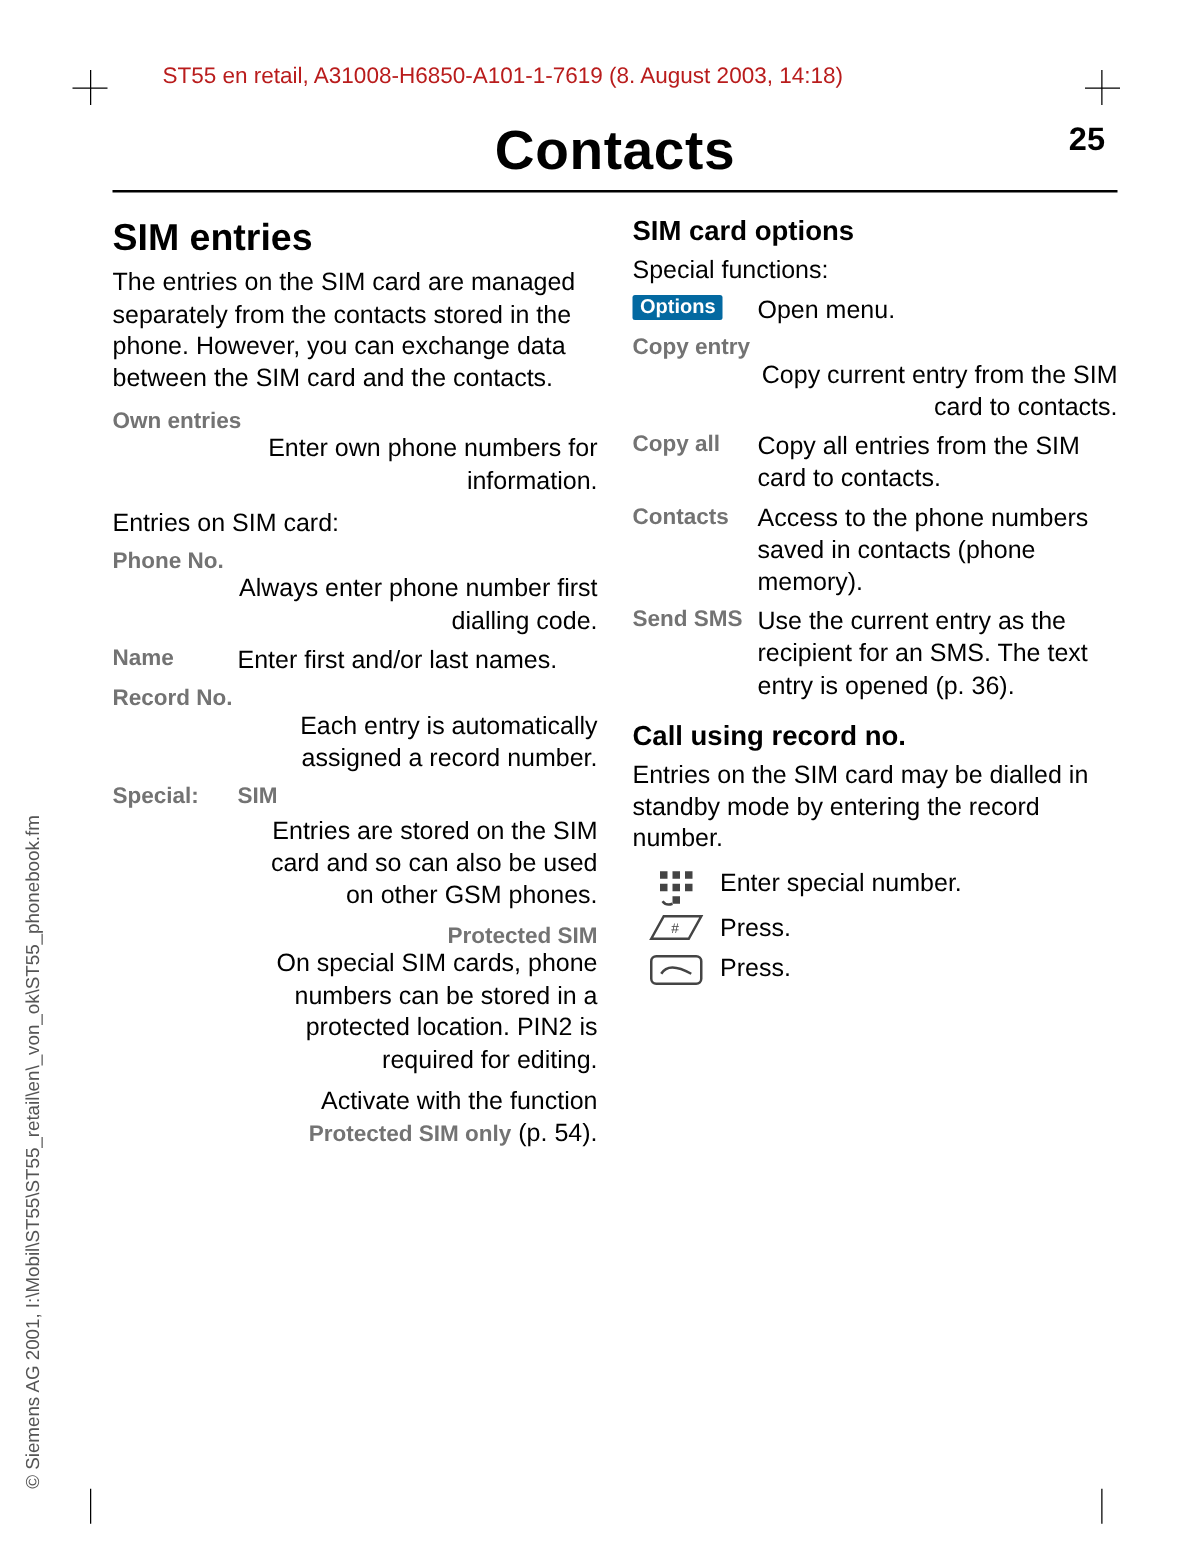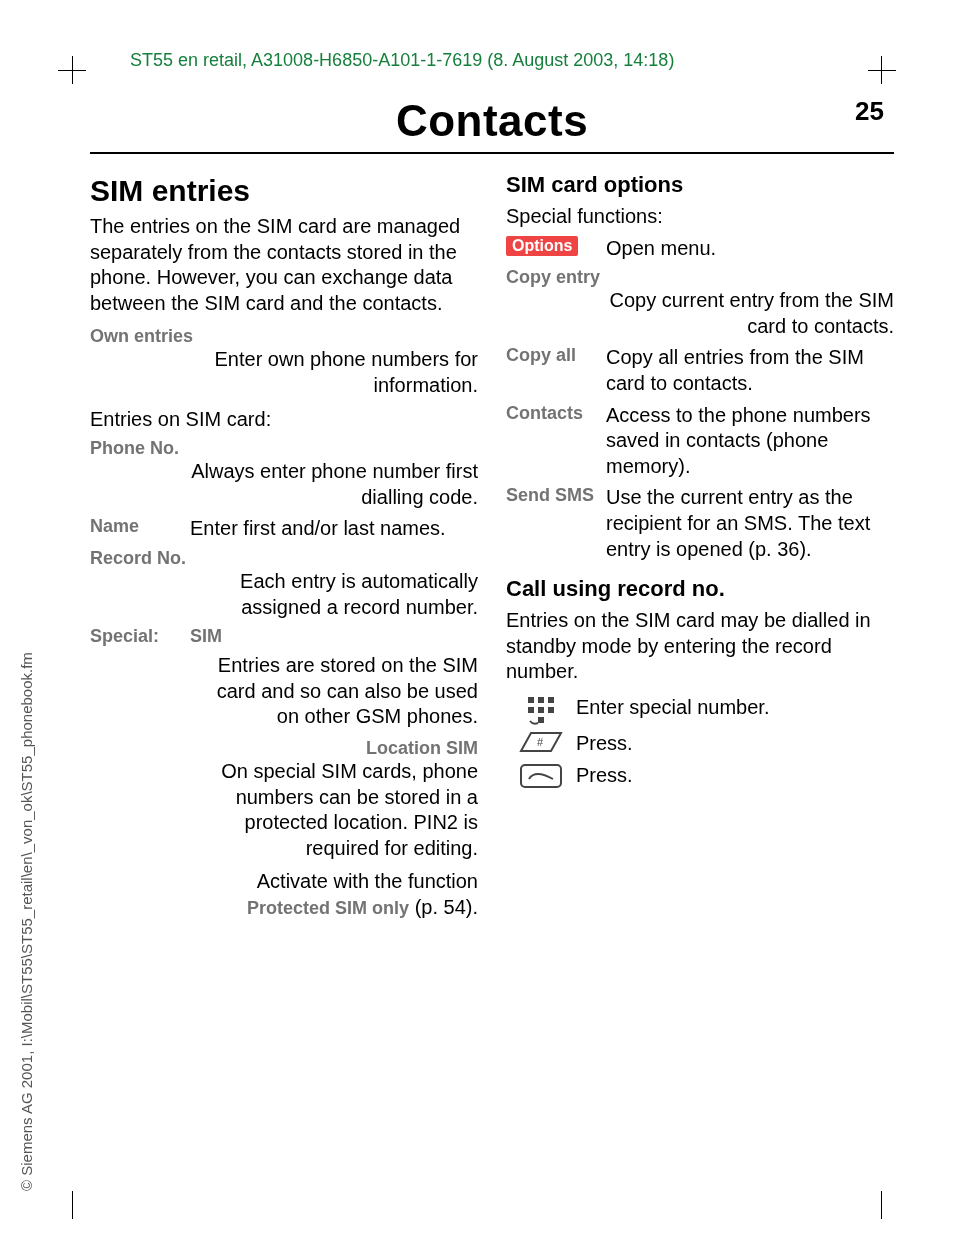--- a/index.html
+++ b/index.html
@@ -5,36 +5,36 @@
   html,body{margin:0;padding:0;background:#fff;color:#000;font-family:Arial,Helvetica,sans-serif;}
   .page{width:954px;height:1246px;position:relative;box-sizing:border-box;padding:40px 60px 40px 90px;}
   .crop-tl,.crop-tr{position:absolute;top:70px;width:28px;height:1px;background:#000;}
   .crop-tl{left:58px;} .crop-tr{right:58px;}
   .crop-tl::after,.crop-tr::after{content:"";position:absolute;width:1px;height:28px;background:#000;top:-14px;}
   .crop-tl::after{left:14px;} .crop-tr::after{right:14px;}
   .crop-bl,.crop-br{position:absolute;bottom:40px;width:28px;height:1px;background:transparent;}
   .crop-bl{left:58px;} .crop-br{right:58px;}
   .crop-bl::after,.crop-br::after{content:"";position:absolute;width:1px;height:28px;background:#000;top:-14px;}
   .crop-bl::after{left:14px;} .crop-br::after{right:14px;}
-  .header-line{font-size:18px;color:#15803d;margin:10px 0 25px 40px;}
+  .header-line{font-size:18px;color:#b91c1c;margin:10px 0 25px 40px;}
   .title-row{display:flex;align-items:baseline;justify-content:center;position:relative;margin-bottom:6px;}
   .title{font-size:44px;font-weight:bold;letter-spacing:0.5px;}
   .page-num{position:absolute;right:10px;font-size:26px;font-weight:bold;}
   .title-rule{border:0;border-top:2px solid #000;margin:0 0 14px 0;}
   .cols{display:flex;gap:28px;}
   .col{flex:1;min-width:0;}
   .h2{font-size:30px;font-weight:bold;margin:6px 0 6px 0;}
   .h3{font-size:22px;font-weight:bold;margin:4px 0 6px 0;}
   .body{font-size:20px;line-height:1.28;}
   .grey-label{color:#737373;font-weight:bold;font-size:18px;}
   .row{display:flex;margin:6px 0;}
   .row .l{width:100px;flex:0 0 100px;}
   .row .r{flex:1;}
   .indent{margin-left:100px;text-align:right;}
-  .options-pill{display:inline-block;background:#ef4444;color:#fff;font-weight:bold;font-size:16px;padding:1px 6px;border-radius:2px;}
+  .options-pill{display:inline-block;background:#0369a1;color:#fff;font-weight:bold;font-size:16px;padding:1px 6px;border-radius:2px;}
   .side-text{position:absolute;left:35px;bottom:55px;transform:rotate(-90deg);transform-origin:left bottom;font-size:15px;color:#555;white-space:nowrap;}
   svg{vertical-align:middle;}
   .icon-cell{width:70px;flex:0 0 70px;display:flex;justify-content:center;}
 </style>
 </head>
 <body>
 <div class="page">
 
 <div class="crop-tl"></div>
     <div class="crop-tr"></div>
@@ -70,21 +70,21 @@
 
     <div class="grey-label">Record No.</div>
     <div class="body indent">Each entry is automatically assigned a record number.</div>
 
     <div class="row">
       <div class="l grey-label">Special:</div>
       <div class="r grey-label">SIM</div>
     </div>
     <div class="body indent">Entries are stored on the SIM card and so can also be used on other GSM phones.</div>
 
-    <div class="grey-label indent" style="margin-top:8px">Location SIM</div>
+    <div class="grey-label indent" style="margin-top:8px">Protected SIM</div>
     <div class="body indent">On special SIM cards, phone numbers can be stored in a protected location. PIN2 is required for editing.</div>
 
     <div class="body indent" style="margin-top:8px">
       <span>Activate with the function </span><span class="grey-label">Protected SIM only</span><span> (p. 54).</span>
     </div>
   </div>
 
   <div class="col">
     <div class="h3">SIM card options</div>
     <div class="body">Special functions:</div>

